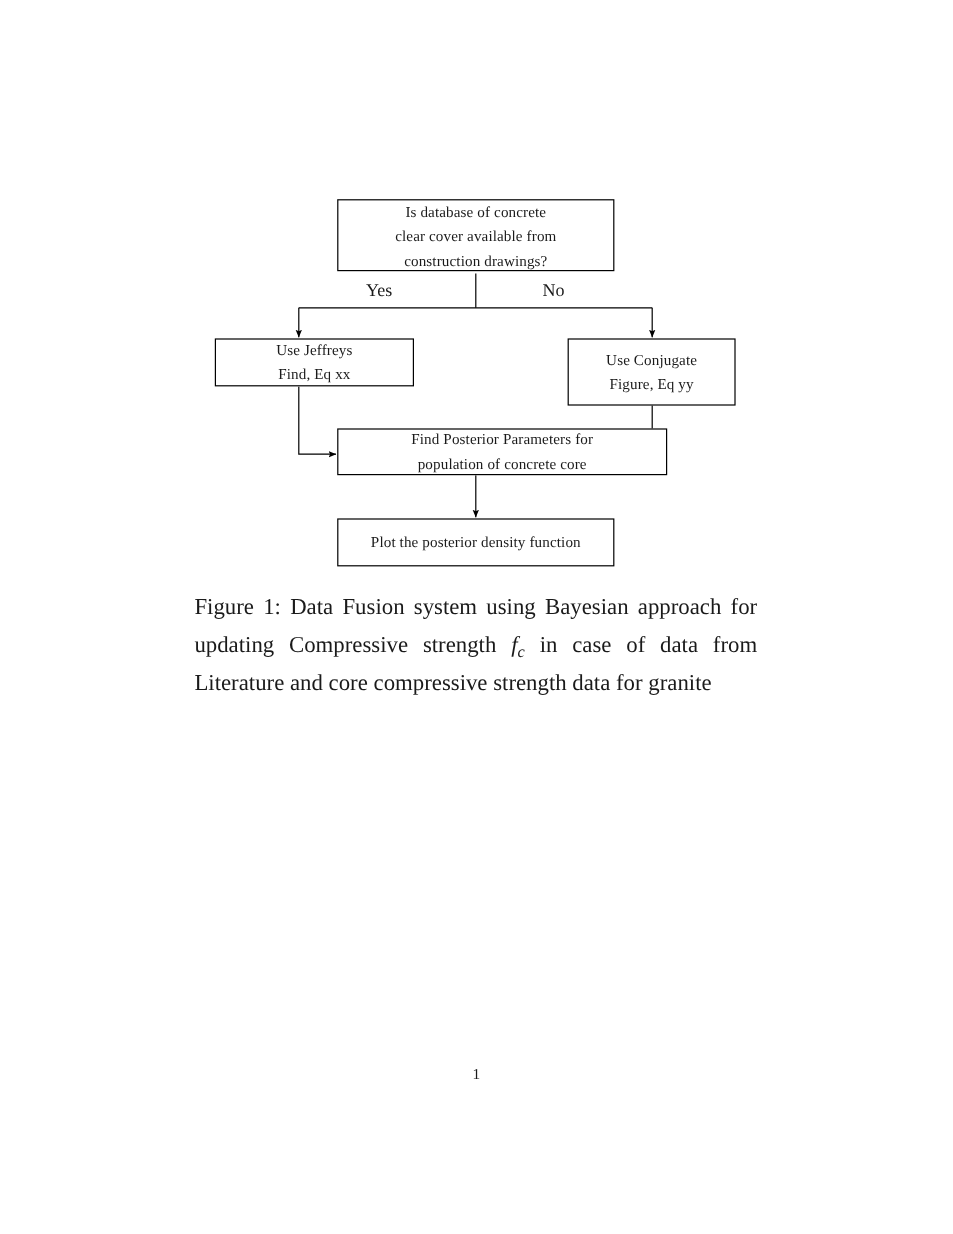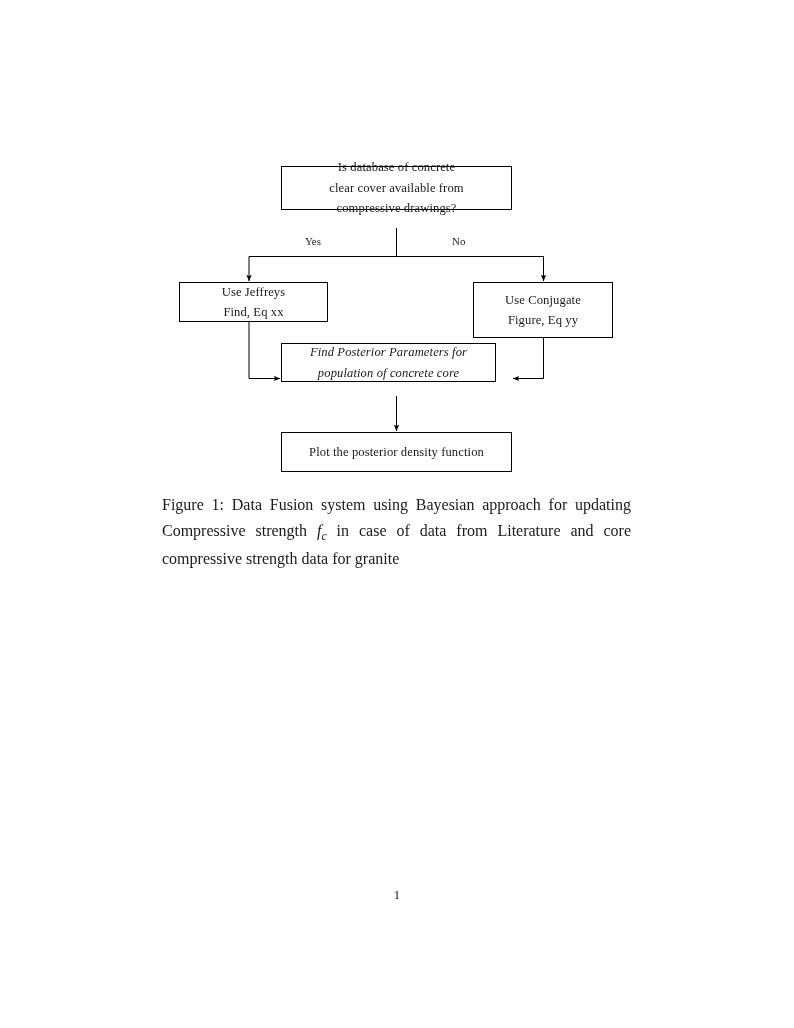--- a/index.html
+++ b/index.html
@@ -46,63 +46,63 @@
     line-height: 1.62;
     color: #1a1a1a;
     letter-spacing: 0.1px;
   }
   .node .ln { display: block; white-space: nowrap; }
 
   #node-question {
     left: 281px;
     top: 166px;
     width: 231px;
-    height: 44px;
+    height: 60px;
+    justify-content: space-between;
   }
   #node-jeffreys {
     left: 179px;
     top: 282px;
-    width: 149px;
+    width: 166px;
     height: 40px;
   }
   #node-conjugate {
     left: 473px;
     top: 282px;
     width: 140px;
     height: 56px;
   }
   #node-posterior {
     left: 281px;
-    top: 343px;
-    width: 215px;
+    top: 357px;
+    width: 275px;
     height: 39px;
-    font-style: italic;
   }
   #node-plot {
     left: 281px;
     top: 432px;
     width: 231px;
     height: 40px;
   }
 
   .edge-label {
     position: absolute;
-    font-size: 11px;
+    font-size: 15px;
     color: #1a1a1a;
     white-space: nowrap;
   }
   #label-yes { left: 305px; top: 235px; }
   #label-no  { left: 452px; top: 235px; }
 
   #caption {
     position: absolute;
     left: 162px;
     top: 492px;
     width: 469px;
-    font-size: 16px;
+    font-size: 19px;
     line-height: 1.63;
     text-align: justify;
     color: #1a1a1a;
   }
   #caption .mathvar {
     font-family: "Liberation Serif", "DejaVu Serif", serif;
     font-style: italic;
   }
   #caption .mathvar sub {
     font-size: 0.72em;
@@ -143,21 +143,21 @@
     <path d="M249,322 L249,378.5 L280,378.5" stroke="#000000" stroke-width="1" fill="none" marker-end="url(#arrowhead)"></path>
 
     <path d="M543.5,322 L543.5,378.5 L513,378.5" stroke="#000000" stroke-width="1" fill="none" marker-end="url(#arrowhead)"></path>
 
     <path d="M396.5,396 L396.5,431" stroke="#000000" stroke-width="1" fill="none" marker-end="url(#arrowhead)"></path>
   </svg>
 
   <div class="node" id="node-question">
     <span class="ln">Is database of concrete</span>
     <span class="ln">clear cover available from</span>
-    <span class="ln">compressive drawings?</span>
+    <span class="ln">construction drawings?</span>
   </div>
 
   <div class="node" id="node-jeffreys">
     <span class="ln">Use Jeffreys</span>
     <span class="ln">Find, Eq xx</span>
   </div>
 
   <div class="node" id="node-conjugate">
     <span class="ln">Use Conjugate</span>
     <span class="ln">Figure, Eq yy</span>

